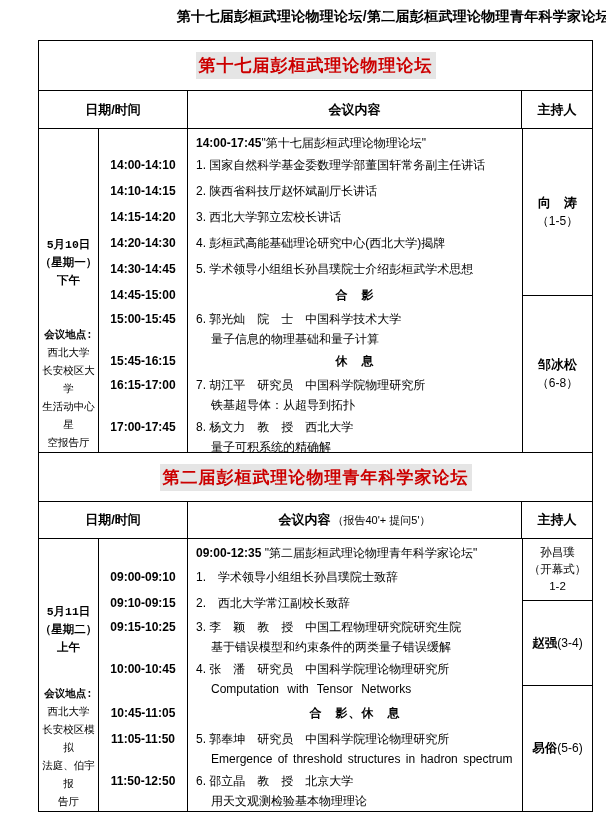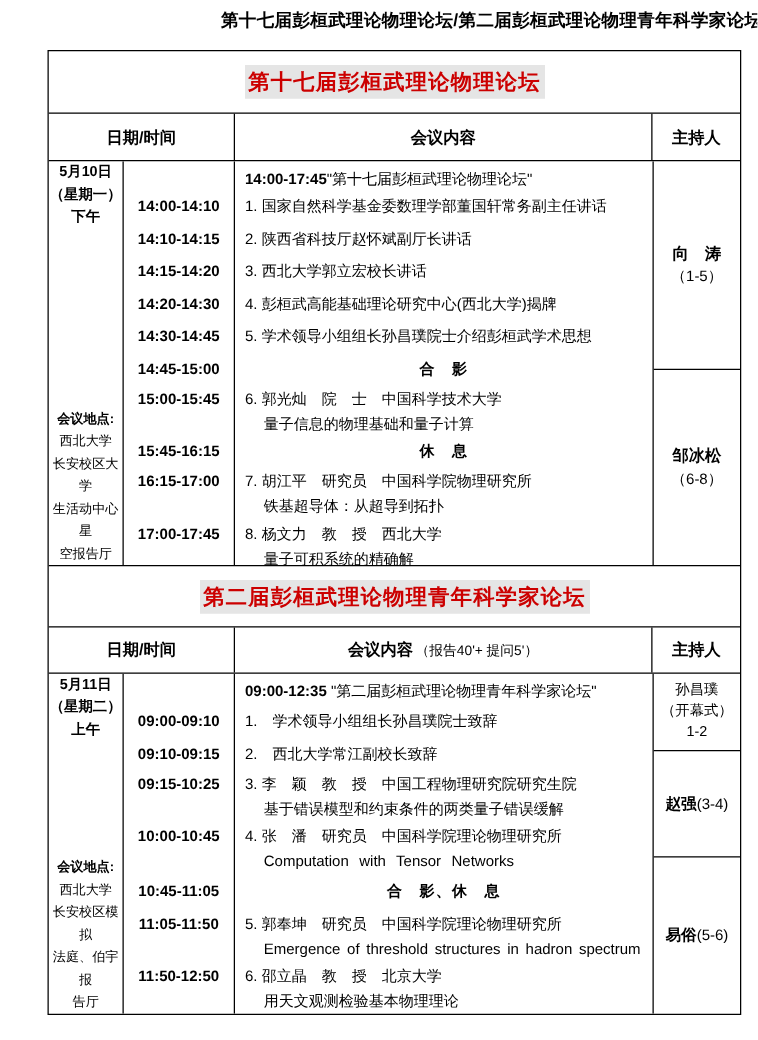--- a/index.html
+++ b/index.html
@@ -26,22 +26,22 @@
     font-size:13px; }
   .hdr1 { height:38px; } .hdr2 { height:37px; }
   .hc { display:flex; align-items:center; justify-content:center; height:100%; }
   .c1 { width:149px; border-right:1px solid #000; }
   .c2 { width:334px; border-right:1px solid #000; }
   .c3 { flex:1; }
   .hdr-note { font-weight:normal; font-size:11px; margin-left:2px; }
   .body { display:flex; border-bottom:1px solid #000; overflow:hidden; }
   .body1 { height:324px; } .body2 { height:272px; border-bottom:none; }
   .datecell { width:60px; border-right:1px solid #000;
-    display:flex; flex-direction:column; align-items:center; justify-content:space-between;
-    text-align:center; }
+    display:flex; flex-direction:column; align-items:center; justify-content:flex-end;
+    text-align:center;font-family:Liberation Mono, monospace; }
   .dc1 { gap:36px; } .dc2 { gap:28px; }
   .dt { font-weight:bold; font-size:11.5px; line-height:18px; }
   .venue { font-size:10.5px; line-height:18px; }
   .venue-label { font-weight:bold; }
   .timecol { width:89px; border-right:1px solid #000; padding-top:4px; }
   .contentcol { width:334px; padding-top:4px; font-size:12px; }
   .trow { text-align:center; font-weight:bold; font-size:12px; line-height:20px; }
   .crow { line-height:20px; }
   .l1 { padding-left:8px; }
   .l2 { padding-left:23px; }

